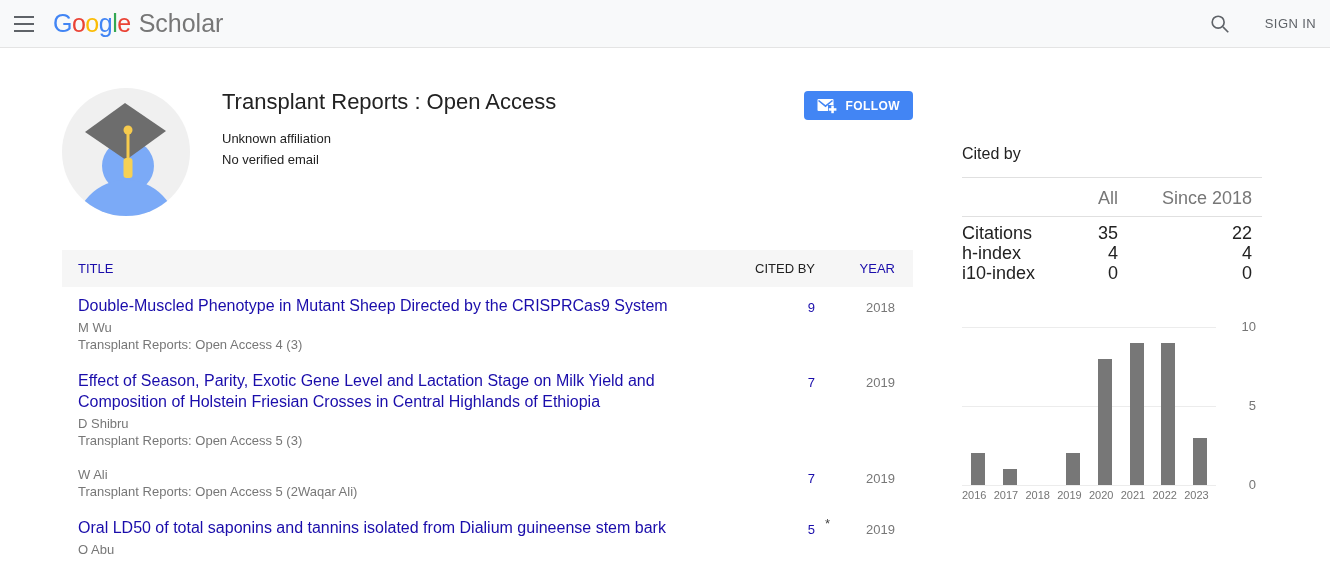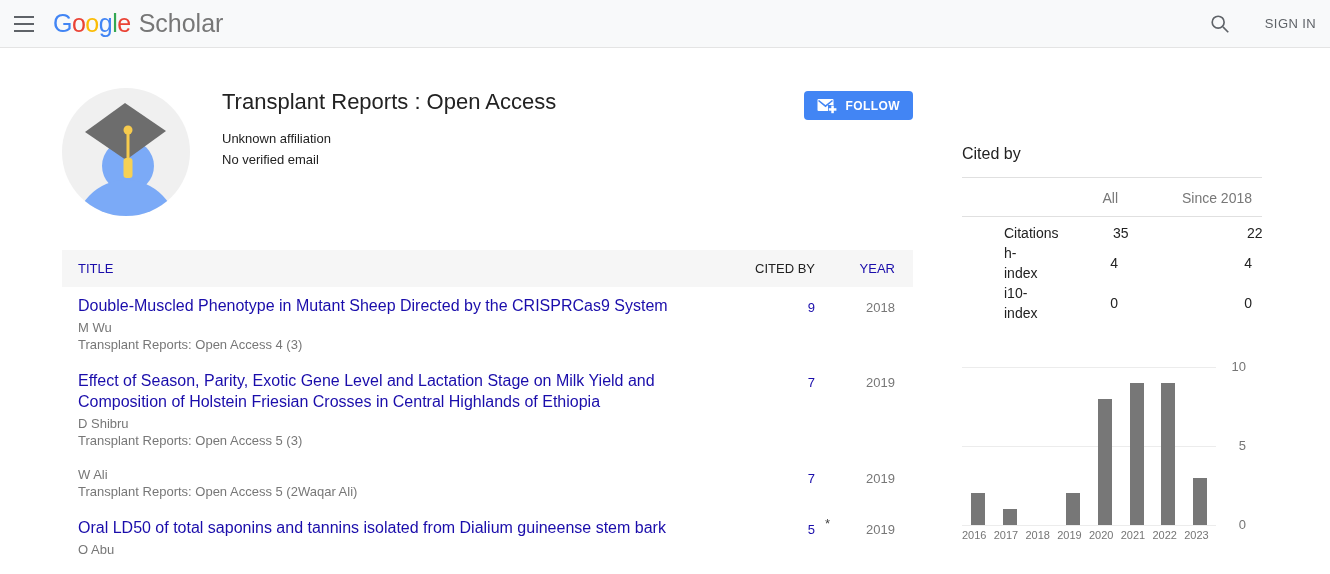--- a/index.html
+++ b/index.html
@@ -57,38 +57,38 @@
   .pub-row .col-cited,.pub-row .col-year{padding-top:3px;}
   .pub-cited{font-size:13px;color:var(--link);cursor:pointer;}
   .cited-note{position:absolute;right:-15px;top:-1px;font-size:13px;color:#434343;}
   .pub-year{font-size:13px;color:var(--gray-text);}
   
   .get-profile-btn{
     width:100%;height:29px;margin-top:3px;background:#fff;border:1px solid #8ab0f8;border-radius:2px;
     color:var(--accent);font-size:13px;letter-spacing:0.3px;cursor:pointer;font-family:inherit;
   }
   .cited-by-heading{margin-top:57px;font-size:16px;color:var(--dark-text);padding-bottom:14px;border-bottom:1px solid #e0e0e0;}
-  .stats-row{display:flex;font-size:14px;line-height:20px;padding-right:10px;align-items:center;}
+  .stats-row{display:flex;font-size:18px;line-height:20px;padding-right:10px;}
   .stats-head{color:var(--gray-text);padding-top:10px;padding-bottom:8px;border-bottom:1px solid #e0e0e0;}
-  .stats-body{padding-top:6px;margin-left:42px;}
+  .stats-body{padding-top:6px;}
   .stats-label{flex:1;color:var(--dark-text);}
   .stats-all{width:70px;text-align:right;flex:none;}
   .stats-since{width:134px;text-align:right;flex:none;}
   .stats-body .stats-all,.stats-body .stats-since{color:var(--dark-text);cursor:pointer;}
   
   .chart{margin-top:44px;position:relative;height:182px;}
   .plot{position:absolute;left:0;top:0;width:254px;height:158px;}
   .gridline{position:absolute;left:0;width:254px;height:1px;background:#ececec;}
   .bars{position:absolute;left:0;top:0;width:254px;height:158px;display:flex;align-items:flex-end;}
   .bar-slot{flex:1;display:flex;justify-content:center;align-items:flex-end;height:100%;}
   .bar{width:14px;cursor:pointer;}
   .x-labels{position:absolute;left:0;top:162px;width:254px;display:flex;}
   .x-label{flex:1;text-align:left;font-size:11px;color:#757575;}
   .y-labels{position:absolute;left:254px;top:0;width:46px;height:158px;}
-  .y-label{position:absolute;right:16px;font-size:13px;color:#757575;}
+  .y-label{position:absolute;right:6px;font-size:13px;color:#757575;}
 </style>
 </head>
 <body>
 
 <header class="topbar">
   <button class="menu-btn">
     <span></span>
     <span></span>
     <span></span>
   </button>

